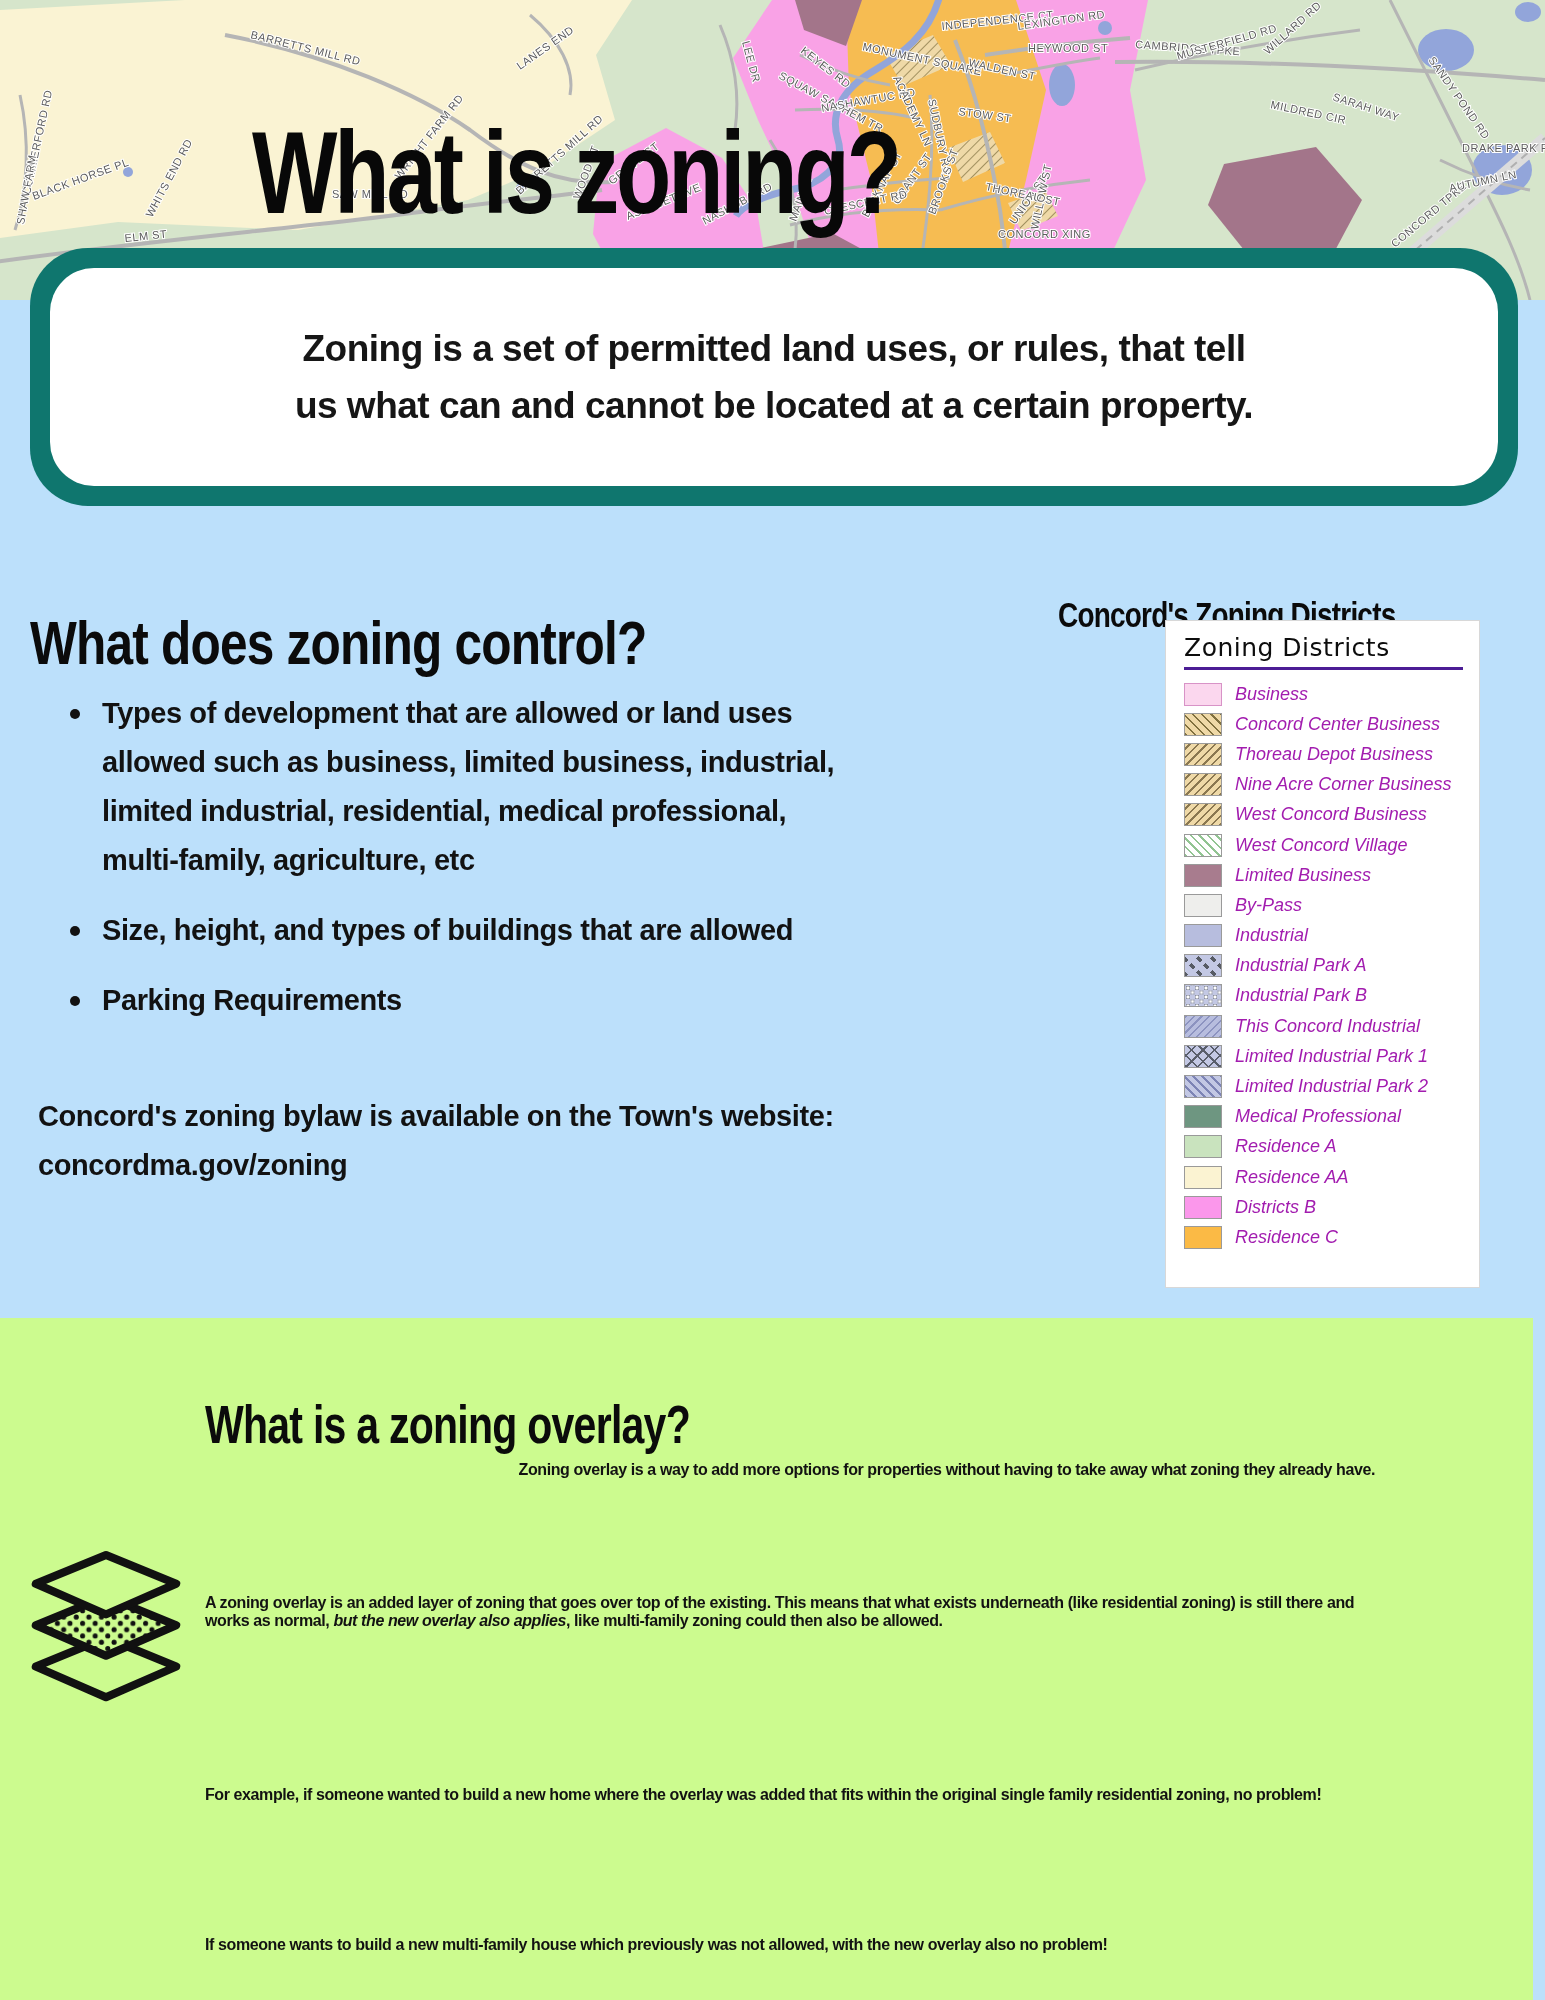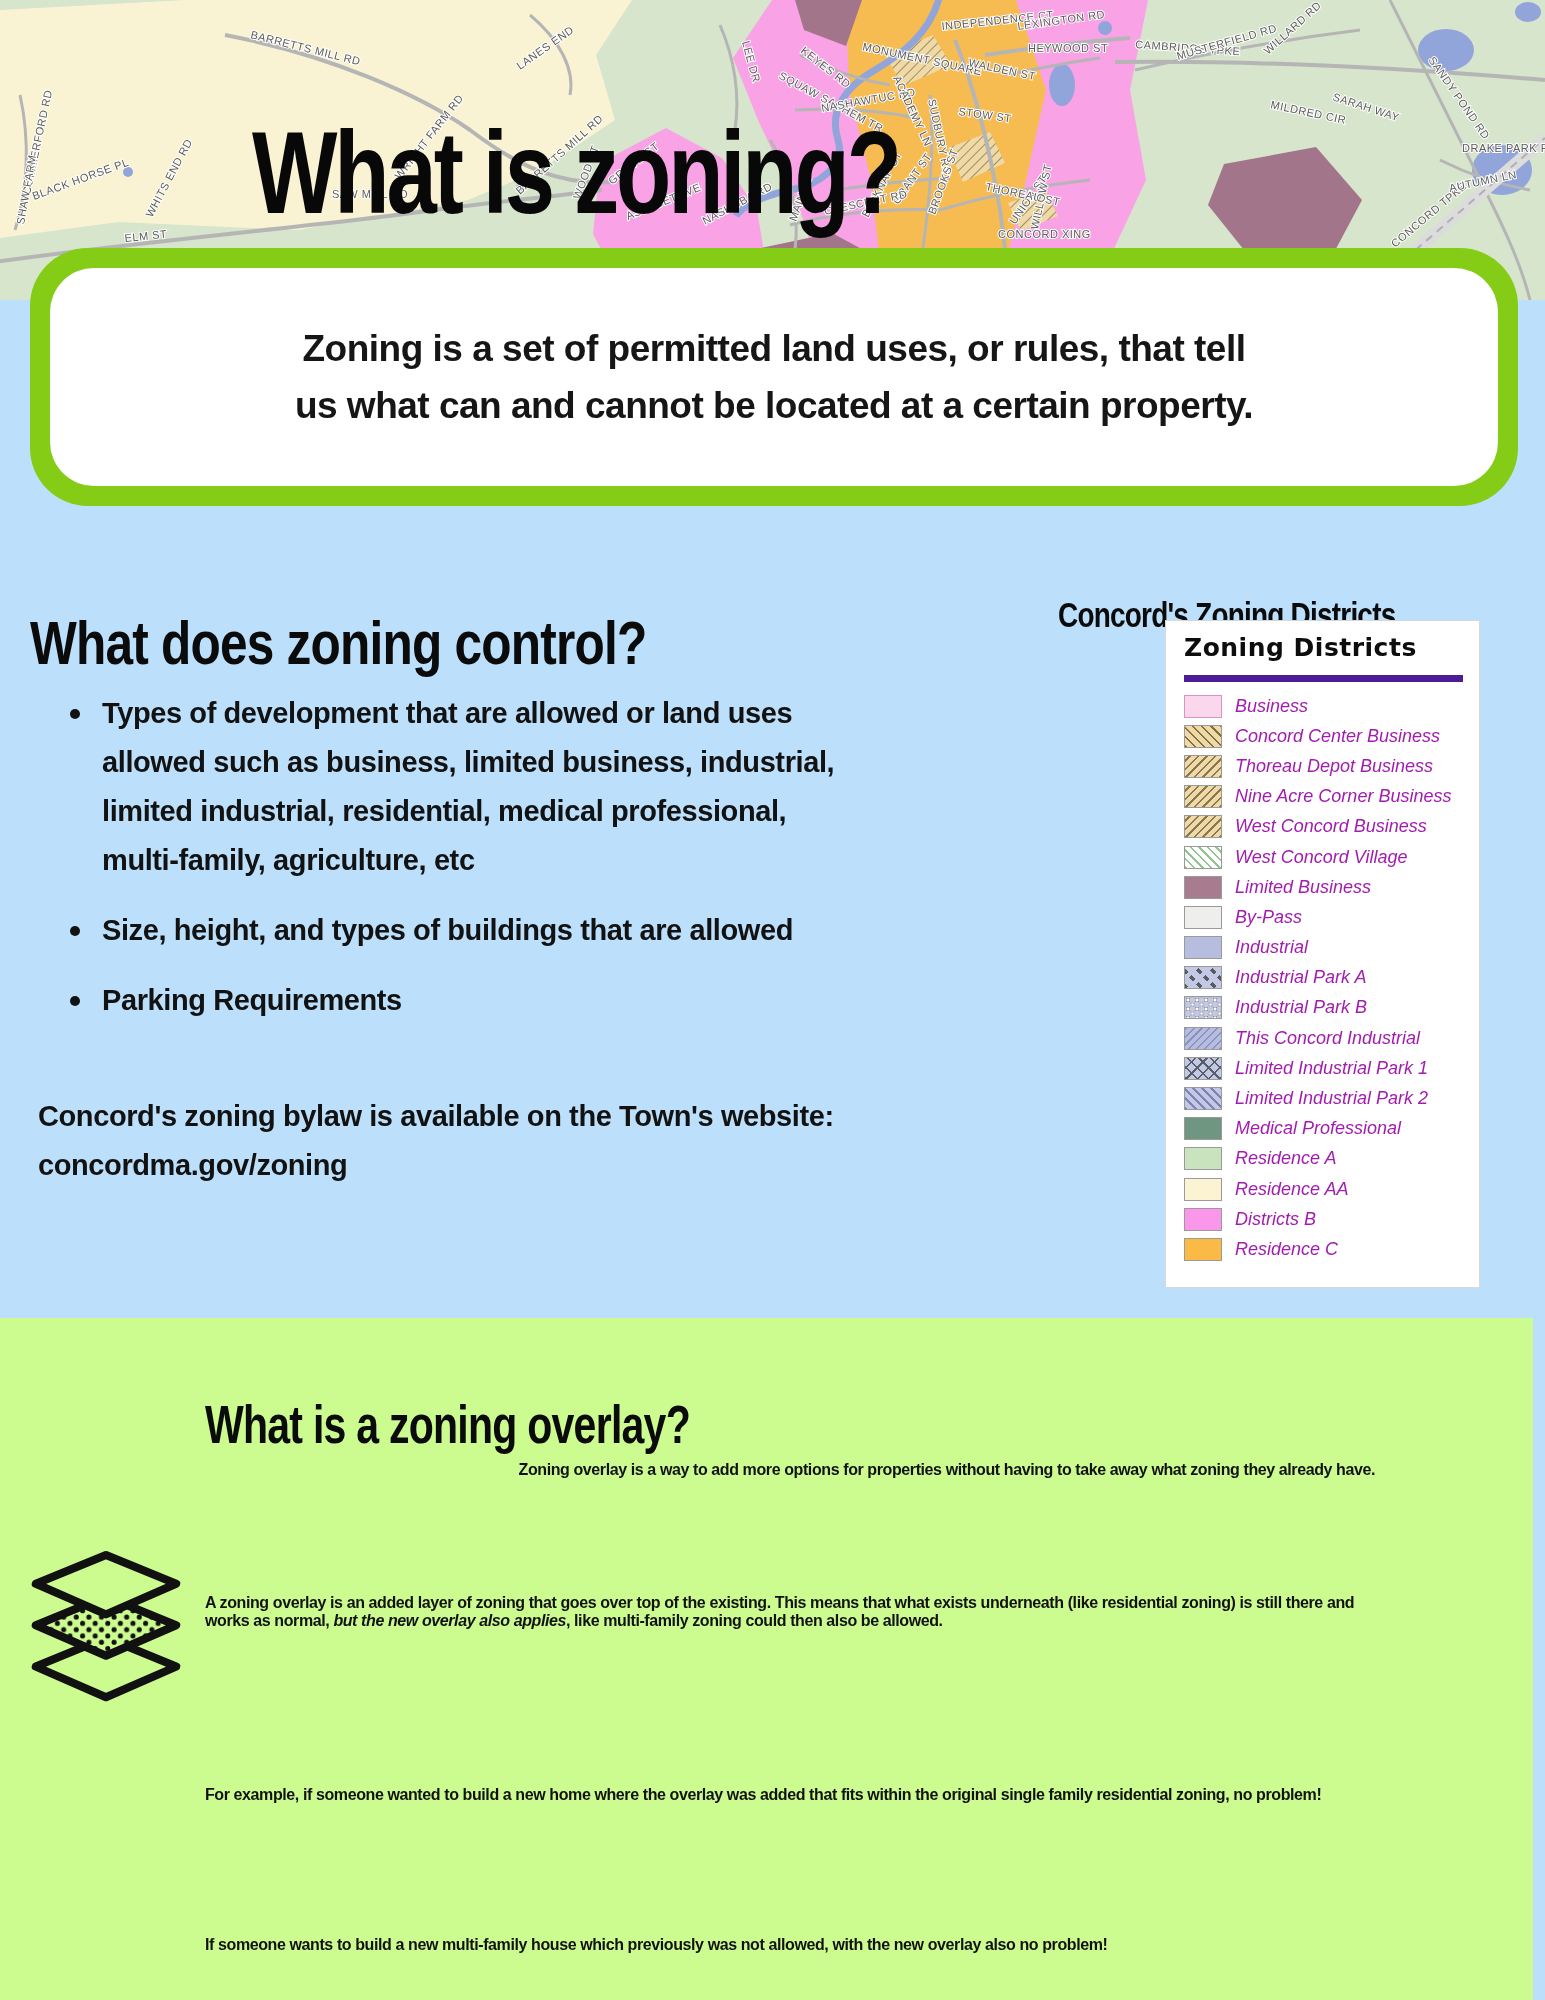--- a/index.html
+++ b/index.html
@@ -10,21 +10,21 @@
   .map-strip{position:absolute;top:0;left:0;width:1545px;height:300px;}
   .map-strip svg{display:block;}
   .street{font-family:"Liberation Sans",sans-serif;font-size:11px;fill:#5c5c5c;
           paint-order:stroke;stroke:#ffffff;stroke-width:2px;letter-spacing:.5px;}
   .big-title{position:absolute;top:28px;left:252px;font-size:116px;font-weight:900;
              letter-spacing:-4px;color:#080808;transform:scaleX(.78);transform-origin:left top;
              white-space:nowrap;}
 
   
   .callout{position:absolute;left:30px;top:248px;width:1488px;height:258px;
-           background:#84cc16;border-radius:58px;box-sizing:border-box;padding:20px;}
+           background:#0f766e;border-radius:58px;box-sizing:border-box;padding:20px;}
   .callout-inner{width:100%;height:100%;background:#ffffff;border-radius:44px;
                  display:flex;flex-direction:column;align-items:center;justify-content:center;
                  text-align:center;}
   .callout-line{font-size:37px;font-weight:700;letter-spacing:-.5px;color:#161616;line-height:1.55;}
 
   
   .h-cond{font-weight:900;color:#0b0b0b;white-space:nowrap;transform-origin:left top;letter-spacing:-1px;}
   .h-control{position:absolute;left:30px;top:556px;font-size:62px;transform:scaleX(.8);}
   .h-districts{position:absolute;left:1058px;top:566px;font-size:35px;transform:scaleX(.8);}
   .h-overlay{position:absolute;left:205px;top:1348px;font-size:54px;transform:scaleX(.76);}
@@ -33,22 +33,22 @@
   .body-bold{font-weight:700;letter-spacing:-.4px;color:#121212;}
   .bullets{position:absolute;left:42px;top:668px;width:820px;margin:0;padding:0;list-style:none;}
   .bullets li{position:relative;padding-left:60px;font-size:29px;line-height:49px;margin-top:21px;}
   .bullets li::before{content:"";position:absolute;left:28px;top:20px;width:10px;height:10px;
                       border-radius:50%;background:#121212;}
   .bylaw{position:absolute;left:38px;top:1092px;width:900px;font-size:29px;line-height:49px;}
 
   
   .legend-box{position:absolute;left:1165px;top:620px;width:315px;height:668px;background:#ffffff;
               border:1px solid #d8d8d8;box-sizing:border-box;padding:12px 16px 10px 18px;}
-  .legend-title{font-family:"DejaVu Sans",sans-serif;font-weight:700;font-size:25px;color:#0d0d0d;
-                letter-spacing:.5px;border-bottom:7px solid #4c1d95;padding-bottom:13px;margin-bottom:9px;}
+  .legend-title{font-family:"DejaVu Sans",sans-serif;font-weight:400;font-size:25px;color:#0d0d0d;
+                letter-spacing:.5px;border-bottom:3px solid #4c1d95;padding-bottom:5px;margin-bottom:9px;}
   .lrow{display:flex;align-items:center;height:30.2px;}
   .sw{width:38px;height:23px;box-sizing:border-box;border:1px solid #9a9a9a;flex:0 0 38px;margin-right:13px;}
   .lbl{font-size:18px;color:#a21caf;white-space:nowrap;font-style:italic;}
   .s0{background:#FBD7EE;border-color:#d893c7;}
   .s1{background:repeating-linear-gradient(45deg,#80703f 0 1.5px,transparent 1.5px 6.5px),#EFD9A7;}
   .s2,.s3,.s4{background:repeating-linear-gradient(-45deg,#8a7750 0 1.5px,transparent 1.5px 6px),#EFD9A7;}
   .s5{background:repeating-linear-gradient(45deg,#92c492 0 1.5px,transparent 1.5px 6px),#ffffff;}
   .s6{background:#A87C8E;}
   .s7{background:#EEEEEC;}
   .s8{background:#B7BDDE;}

